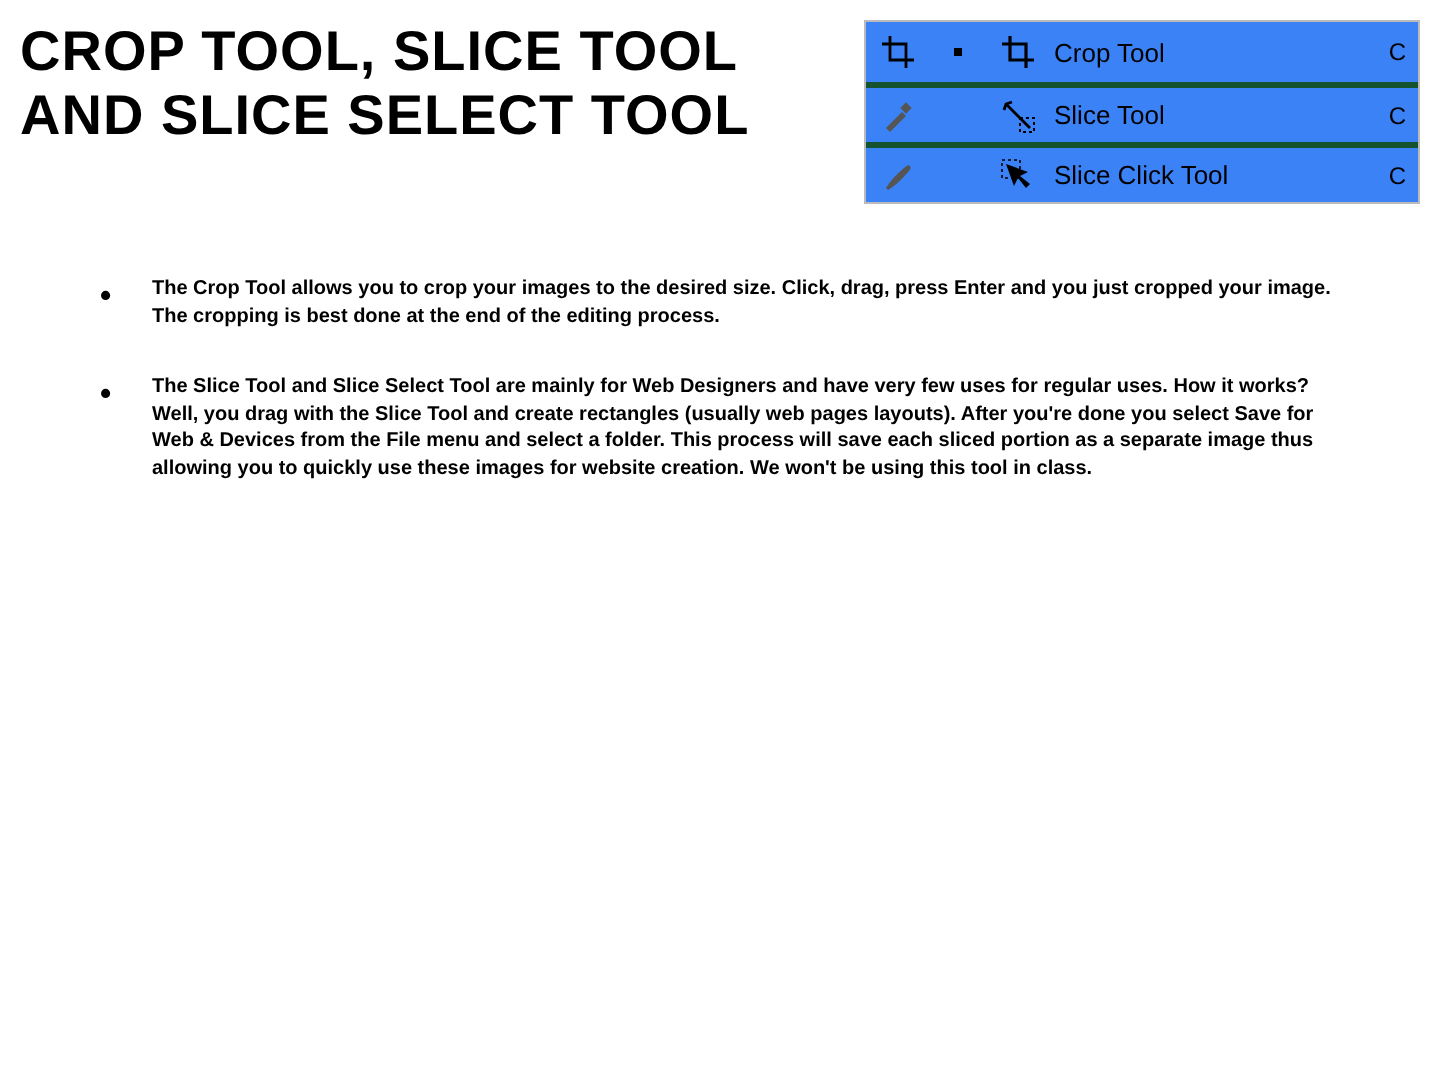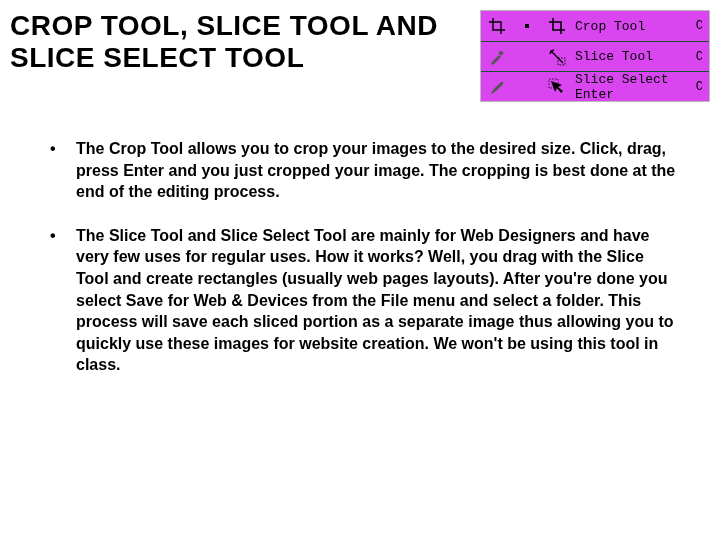--- a/index.html
+++ b/index.html
@@ -20,35 +20,34 @@
     gap: 8px;
   }
   .title {
     font-weight: 700;
     font-size: 28px;
     line-height: 1.15;
     letter-spacing: 0.5px;
   }
   .tool-panel {
     flex: 0 0 auto;
-    width: 230px;
-    background: #d946ef;
+    width: 278px;
+    background: #3b82f6;
     border: 1px solid #bbb;
     font-size: 12px;
     text-align: left;
-    font-family: Liberation Mono, monospace;
   }
   .tool-row {
     display: flex;
     align-items: center;
     height: 30px;
     padding: 0 6px 0 4px;
     gap: 6px;
   }
-  .tool-row + .tool-row { border-top: 1px solid #14532d; }
+  .tool-row + .tool-row { border-top: 3px solid #14532d; }
   .mini-col {
     width: 24px;
     display: flex;
     align-items: center;
     justify-content: center;
   }
   .mini-icon {
     width: 18px; height: 18px;
     display: inline-flex; align-items: center; justify-content: center;
   }
@@ -59,21 +58,21 @@
     padding: 36px 44px 0 50px;
   }
   ul.bullets {
     list-style: none;
   }
   ul.bullets > li {
     position: relative;
     padding-left: 26px;
     margin-bottom: 22px;
     font-weight: 700;
-    font-size: 16px;
+    font-size: 10px;
     line-height: 1.35;
   }
   ul.bullets > li::before {
     content: "•";
     position: absolute;
     left: 0;
     top: 0;
     font-size: 16px;
     color: #000;
   }
@@ -129,21 +128,21 @@
           <path d="M3 15 Q6 10 12 5 Q14 3 15 4 Q16 5 14 7 Q9 13 4 16 Z" fill="#555"></path>
         </svg>
       </span>
       <span class="mini-col"></span>
       <span class="mini-col">
         <svg class="mini-icon" viewBox="0 0 18 18">
           <path d="M3 3 L7 14 L9 10 L13 15 L15 13 L10 9 L14 7 Z" fill="#000"></path>
           <rect x="1" y="1" width="9" height="9" fill="none" stroke="#000" stroke-width="0.8" stroke-dasharray="1.5 1.5"></rect>
         </svg>
       </span>
-      <span class="tool-label">Slice Select Enter</span>
+      <span class="tool-label">Slice Click Tool</span>
       <span class="tool-shortcut">C</span>
     </div>
   </div>
 </div>
 
 <div class="content">
   <ul class="bullets">
     <li>The Crop Tool allows you to crop your images to the desired size. Click, drag, press Enter and you just cropped your image. The cropping is best done at the end of the editing process.</li>
     <li>The Slice Tool and Slice Select Tool are mainly for Web Designers and have very few uses for regular uses. How it works? Well, you drag with the Slice Tool and create rectangles (usually web pages layouts). After you're done you select Save for Web &amp; Devices from the File menu and select a folder. This process will save each sliced portion as a separate image thus allowing you to quickly use these images for website creation. We won't be using this tool in class.</li>
   </ul>

